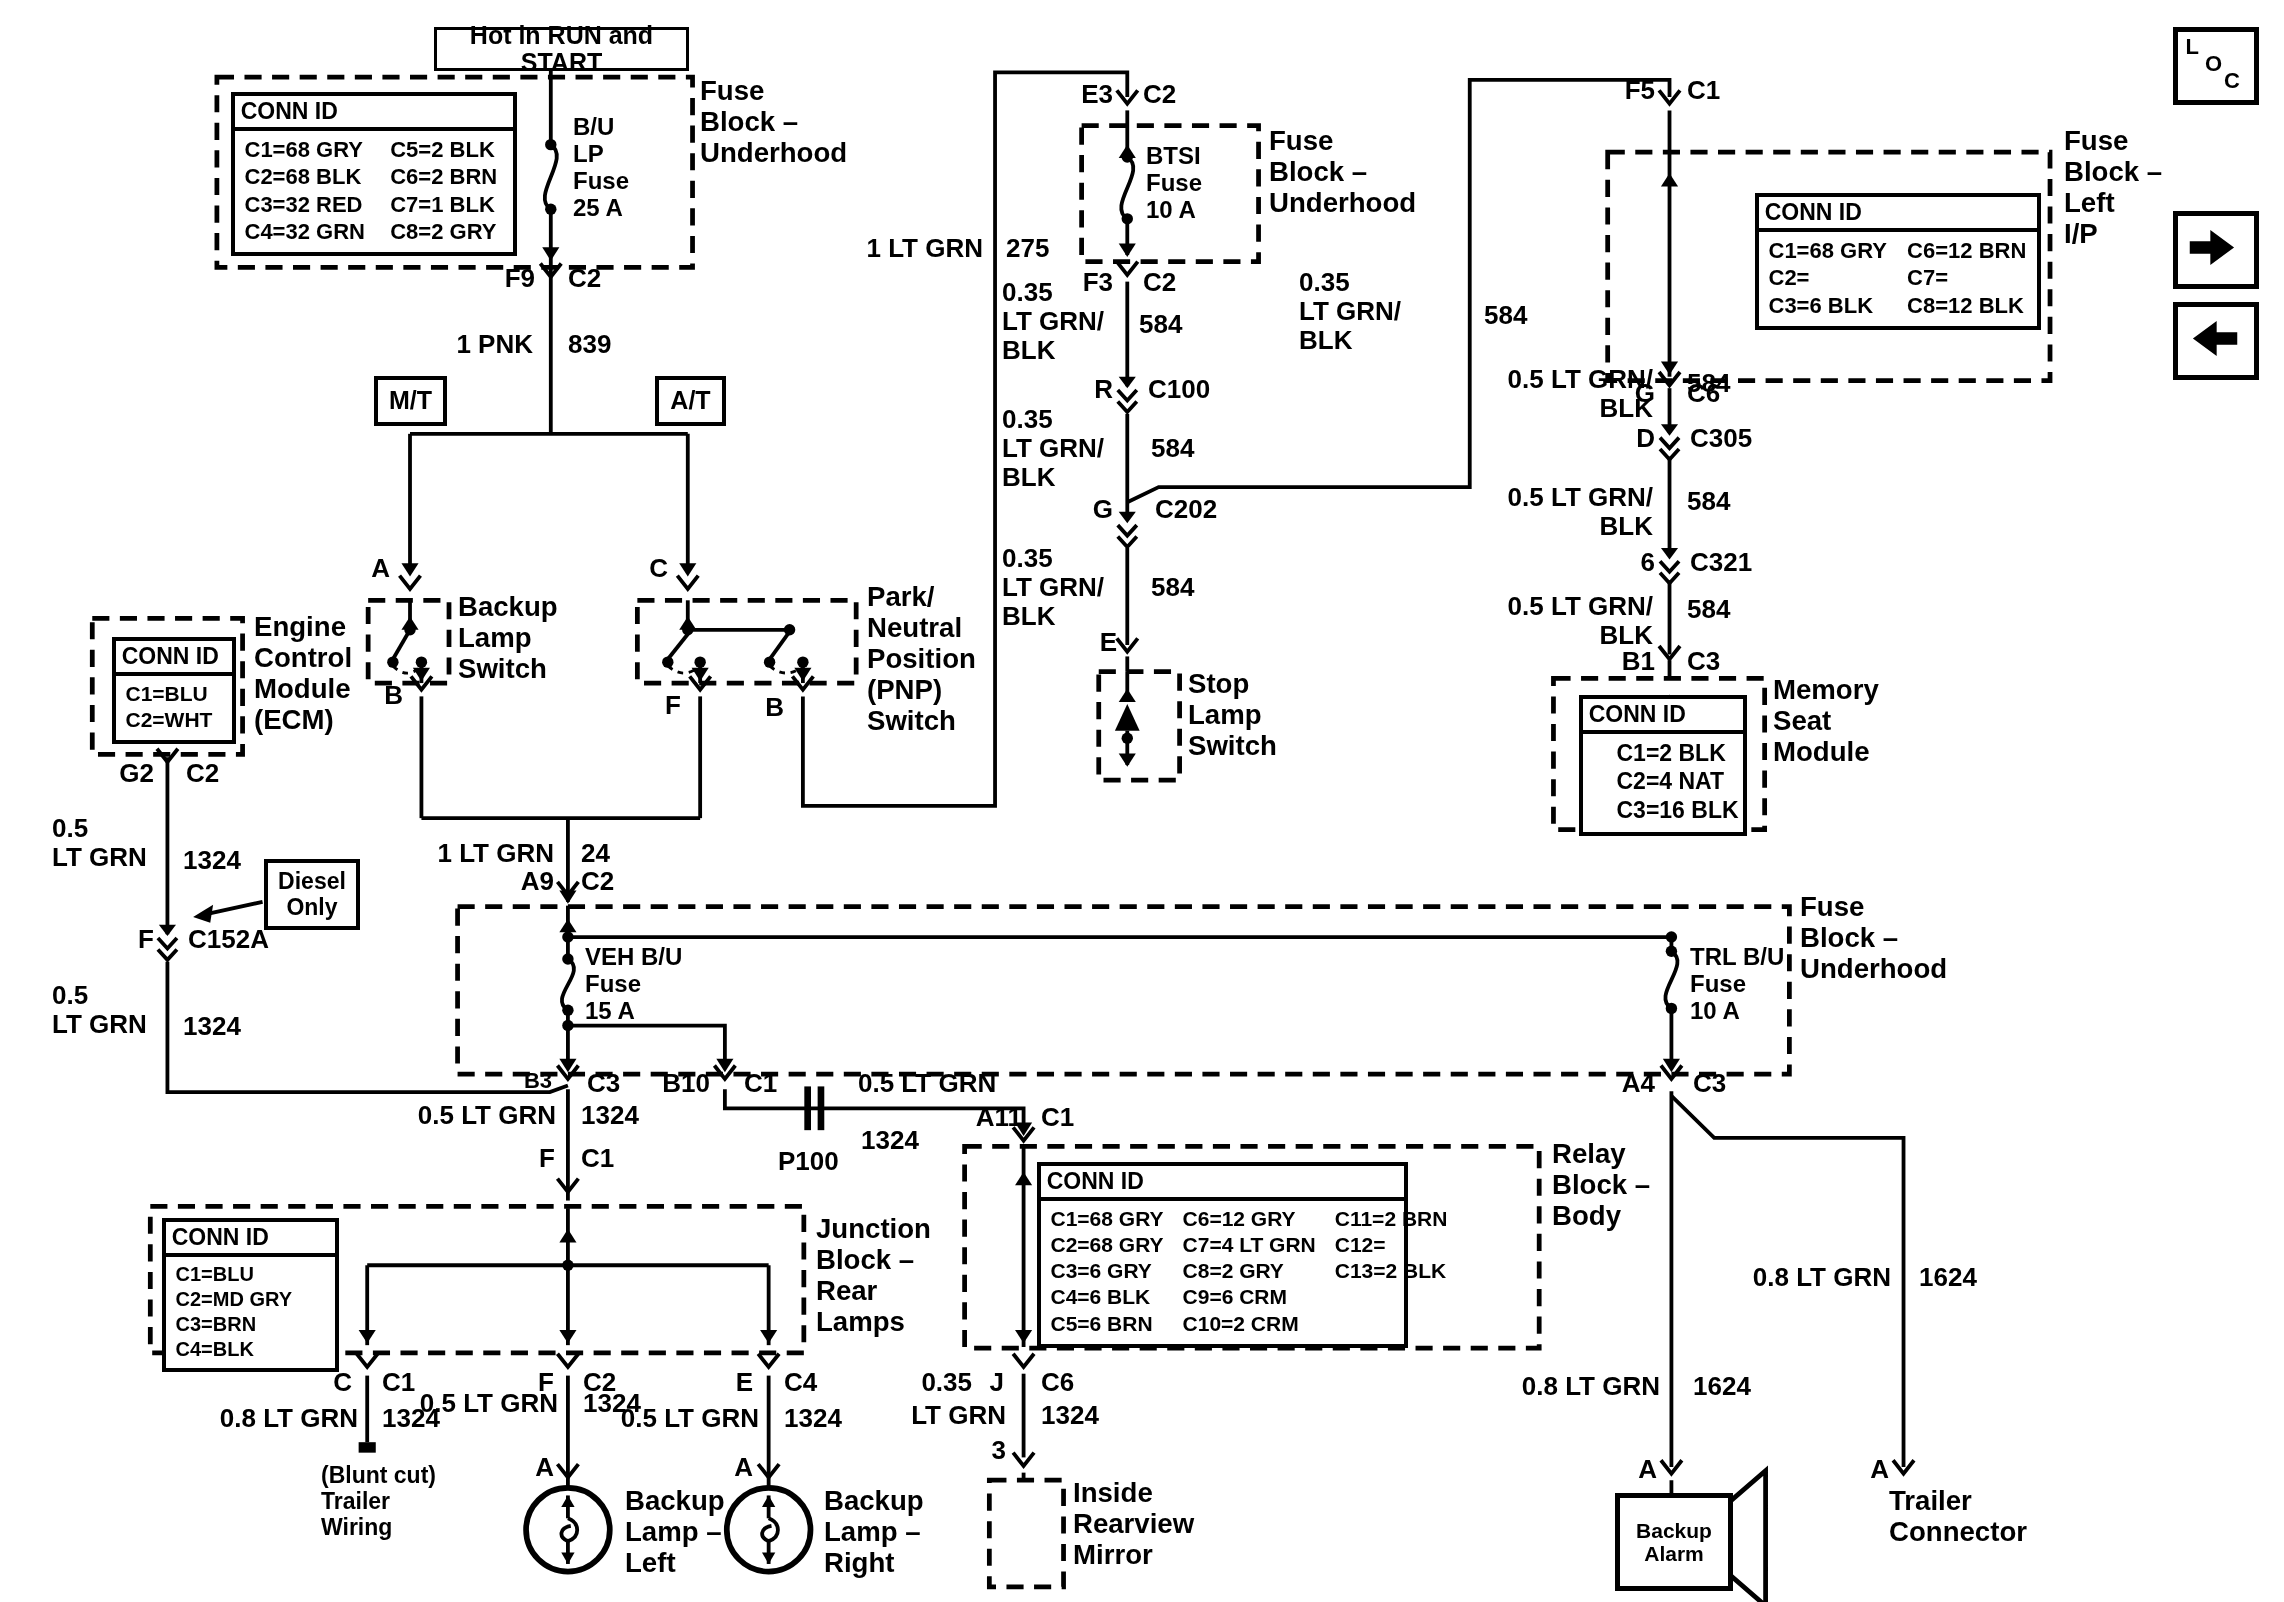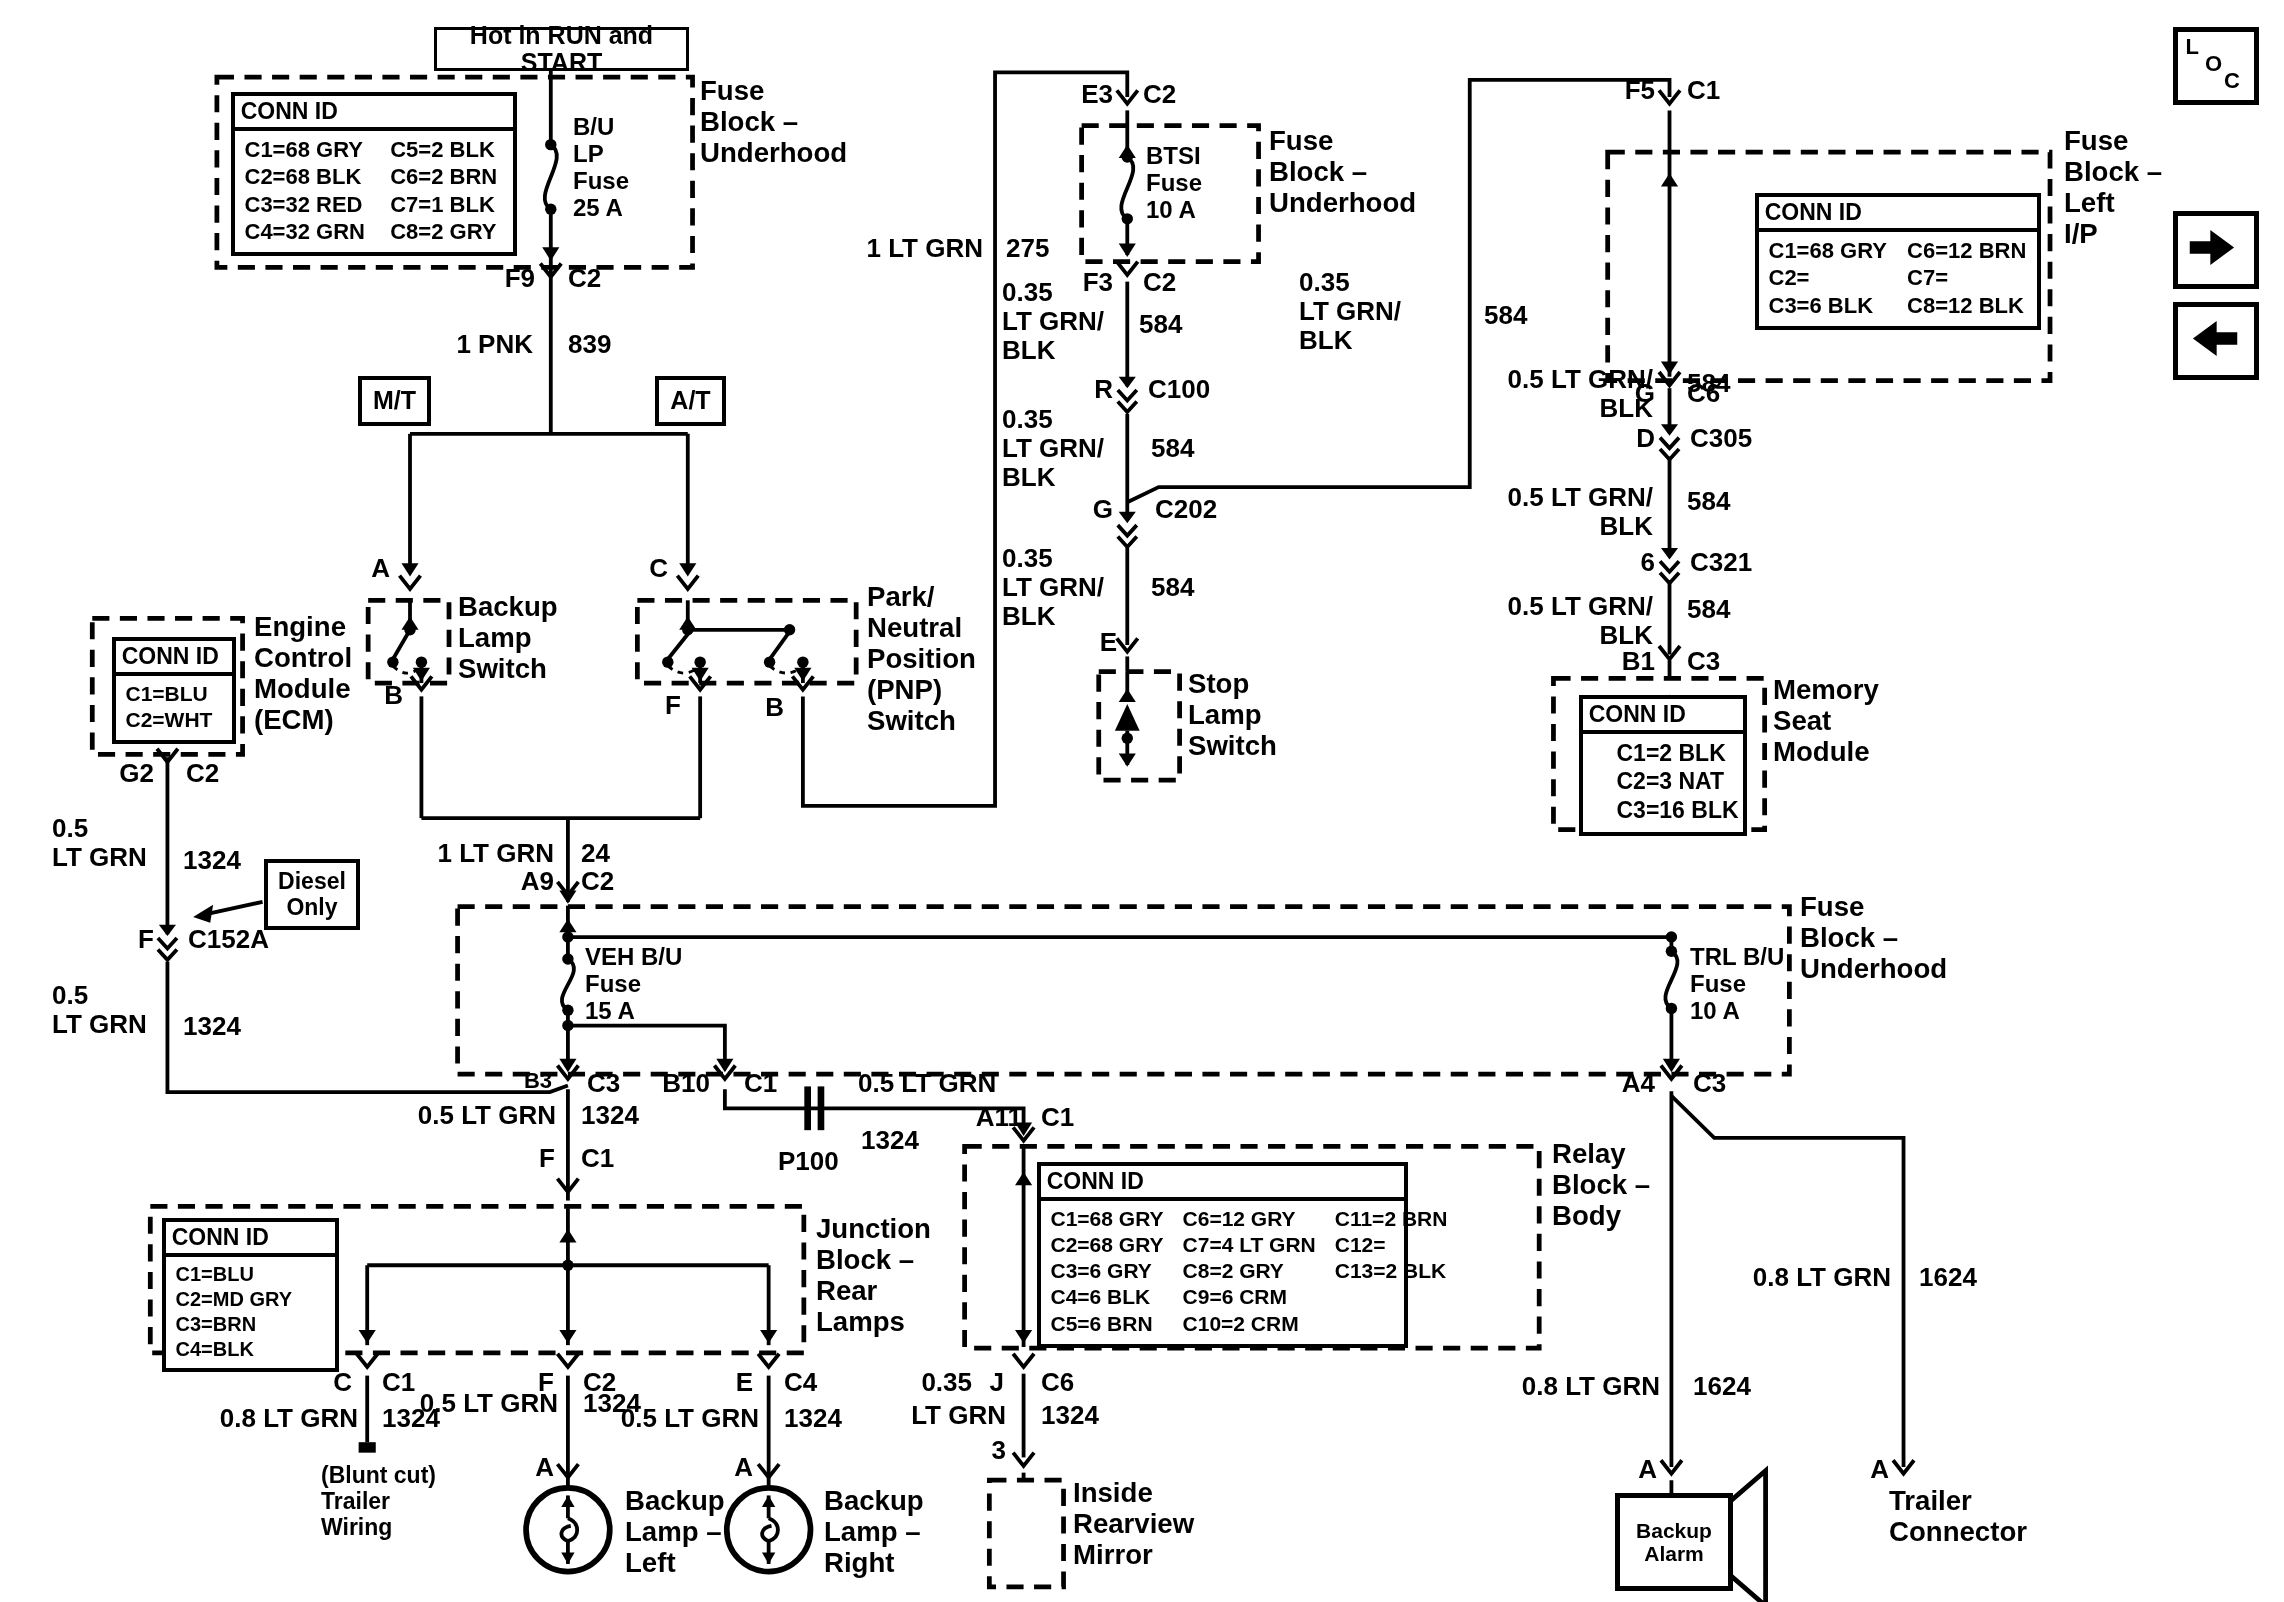--- a/index.html
+++ b/index.html
@@ -215,21 +215,21 @@
         <path d="M808,1620 V1644" class="w"></path>
         <path d="M801,1632 L815,1632 L808,1644 Z" class="f"></path>
         <polygon points="1185,740 1172,768 1198,768" class="f"></polygon>
         <polygon points="203,964 224,951 221,970" class="f"></polygon>
         <rect x="377" y="1516" width="18" height="11" class="f"></rect>
         <path d="M1812,1584 L1856,1546 V1688 L1812,1650 Z" class="fw"></path>
       </svg>
     </div>
   <div id="boxes-layer">
       <div class="box" style="left: 434px; top: 27px; width: 249px; height: 38px; font-size: 25px; border-width: 3.8px;">Hot in RUN and START</div>
-      <div class="box" style="left: 358px; top: 376px; width: 65px; height: 42px; font-size: 25px; border-width: 4.8px;">M/T</div>
+      <div class="box" style="left: 374px; top: 376px; width: 65px; height: 42px; font-size: 25px; border-width: 4.8px;">M/T</div>
       <div class="box" style="left: 655px; top: 376px; width: 63px; height: 42px; font-size: 25px; border-width: 4.8px;">A/T</div>
       <div class="box" style="left: 264px; top: 859px; width: 88px; height: 63px; font-size: 23px; border-width: 4.8px;">Diesel
 Only</div>
       <div class="box" style="left: 1615px; top: 1493px; width: 108px; height: 88px; font-size: 21px; border-width: 5.7px;">Backup
 Alarm</div>
     </div>
   <div id="tables-layer">
       <div class="conn-table" style="left: 231px; top: 92px; width: 278px;">
         <div class="conn-head">CONN ID</div>
         <div class="conn-body" style="grid-template-columns: repeat(2, auto); font-size: 22px; line-height: 1.25;">
@@ -258,21 +258,21 @@
           <div>C2=</div>
           <div>C7=</div>
           <div>C3=6 BLK</div>
           <div>C8=12 BLK</div>
         </div>
       </div>
       <div class="conn-table" style="left: 1579px; top: 695px; width: 160px;">
         <div class="conn-head">CONN ID</div>
         <div class="conn-body" style="grid-template-columns: repeat(1, auto); font-size: 23px; line-height: 1.25; margin-left: 24px;">
           <div>C1=2 BLK</div>
-          <div>C2=3 NAT</div>
+          <div>C2=4 NAT</div>
           <div>C3=16 BLK</div>
         </div>
       </div>
       <div class="conn-table" style="left: 162px; top: 1218px; width: 169px;">
         <div class="conn-head">CONN ID</div>
         <div class="conn-body" style="grid-template-columns: repeat(1, auto); font-size: 20px; line-height: 1.25;">
           <div>C1=BLU</div>
           <div>C2=MD GRY</div>
           <div>C3=BRN</div>
           <div>C4=BLK</div>

